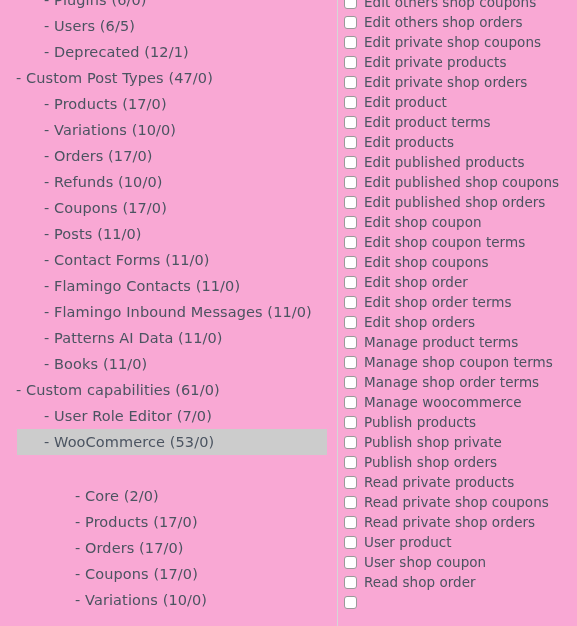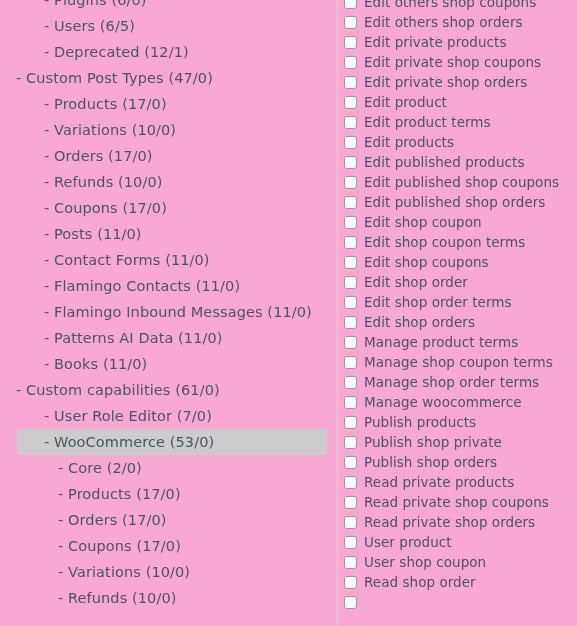--- a/index.html
+++ b/index.html
@@ -58,21 +58,21 @@
   .tree-label {
     position: relative;
     display: inline-block;
     color: #4b5461;
     font-size: 14.5px;
     letter-spacing: 0.1px;
   }
 
   .tree-row.lvl1 .tree-label { padding-left: 16px; }
   .tree-row.lvl2 .tree-label { padding-left: 44px; }
-  .tree-row.lvl3 .tree-label { padding-left: 58px; }
+  .tree-row.lvl3 .tree-label { padding-left: 75px; margin-top: 28px; }
 
   
   #divider {
     position: absolute;
     left: 337px;
     top: 0;
     width: 1px;
     height: 626px;
     background: #d6d6d6;
   }
@@ -155,28 +155,28 @@
       <div class="cap-row">
         <span class="cb"></span>
         <span class="cap-label">Edit others shop coupons</span>
       </div>
       <div class="cap-row">
         <span class="cb"></span>
         <span class="cap-label">Edit others shop orders</span>
       </div>
       <div class="cap-row">
         <span class="cb"></span>
+        <span class="cap-label">Edit private shop coupons</span>
+      </div>
+      <div class="cap-row">
+        <span class="cb"></span>
         <span class="cap-label">Edit private products</span>
       </div>
       <div class="cap-row">
         <span class="cb"></span>
-        <span class="cap-label">Edit private shop coupons</span>
-      </div>
-      <div class="cap-row">
-        <span class="cb"></span>
         <span class="cap-label">Edit private shop orders</span>
       </div>
       <div class="cap-row">
         <span class="cb"></span>
         <span class="cap-label">Edit product</span>
       </div>
       <div class="cap-row">
         <span class="cb"></span>
         <span class="cap-label">Edit product terms</span>
       </div>

